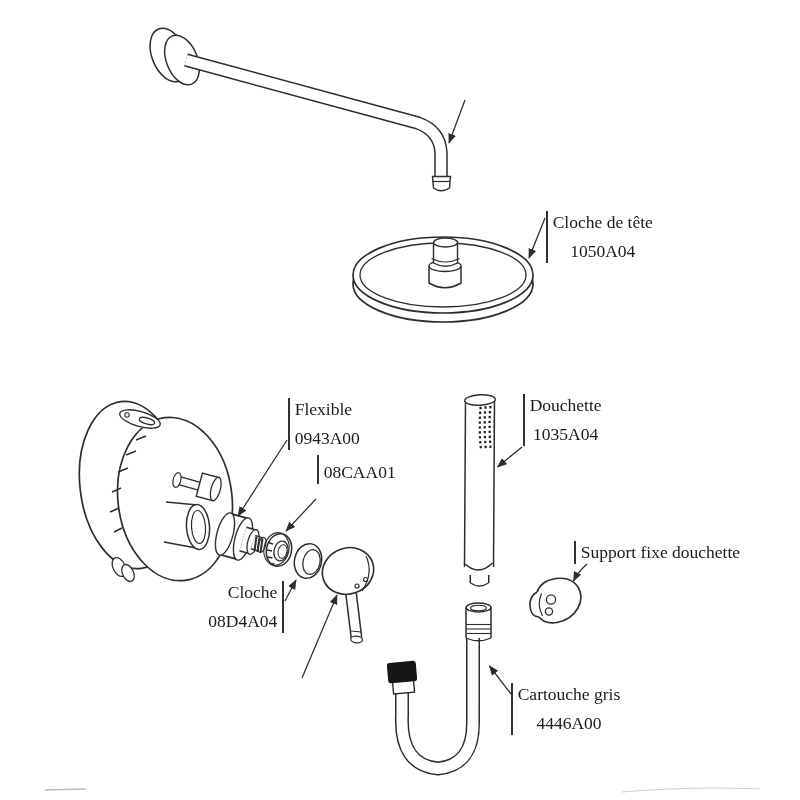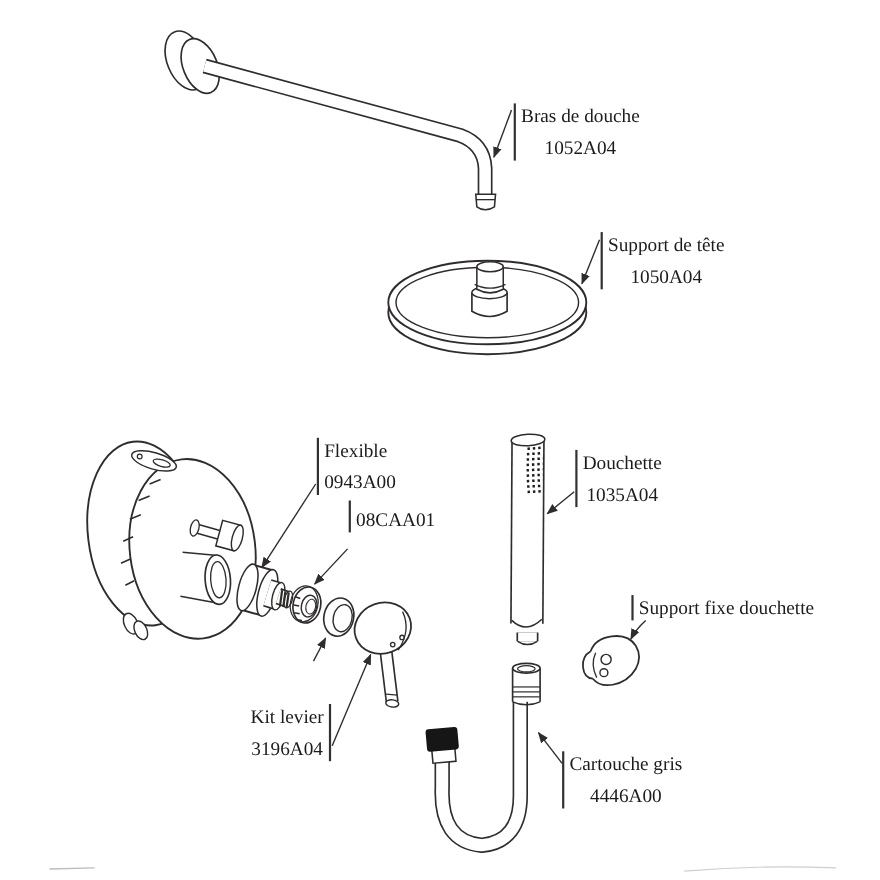--- a/index.html
+++ b/index.html
@@ -196,74 +196,67 @@
       <path d="M 511,694 L 489.5,666" marker-end="url(#arr)"></path>
     </g>
 
     <g>
       <path d="M 45,790 L 86,789" stroke="#c2bbbb" stroke-width="1.3"></path>
       <path d="M 622,792 Q 692,786 760,789" stroke="#d3cdcd" stroke-width="1.1"></path>
     </g>
   </g>
 </svg>
 
-<div class="lbl" style="left:467px;top:94px">
-  <div class="tick"></div>
-  <div class="txt">
-    <div class="nm">Bras de douche</div>
-    <div class="ref">1052A04</div>
-  </div>
-</div>
 
 <div class="lbl" style="left:546px;top:211px">
   <div class="tick"></div>
   <div class="txt">
-    <div class="nm">Support de tête</div>
+    <div class="nm">Cloche de tête</div>
     <div class="ref">1050A04</div>
   </div>
 </div>
 
 <div class="lbl" style="left:288px;top:398px">
   <div class="tick"></div>
   <div class="txt">
     <div class="nm">Flexible</div>
     <div class="ref">0943A00</div>
   </div>
 </div>
 
 <div class="lbl" style="left:317px;top:455px">
   <div class="tick"></div>
   <div class="txt">
     <div class="ref">08CAA01</div>
   </div>
 </div>
 
-<div class="lbl" style="left:523px;top:409px">
+<div class="lbl" style="left:523px;top:394px">
   <div class="tick"></div>
   <div class="txt">
     <div class="nm">Douchette</div>
     <div class="ref">1035A04</div>
   </div>
 </div>
 
 <div class="lbl" style="left:574px;top:541px">
   <div class="tick"></div>
   <div class="txt">
     <div class="nm">Support fixe douchette</div>
   </div>
 </div>
 
-
-<div class="lbl right" style="right:499px;top:640px">
-  <div class="txt">
-    <div class="nm">Kit levier</div>
-    <div class="ref">3196A04</div>
-  </div>
-  <div class="tick"></div>
-</div>
+<div class="lbl right" style="right:516px;top:581px">
+  <div class="txt">
+    <div class="nm">Cloche</div>
+    <div class="ref">08D4A04</div>
+  </div>
+  <div class="tick"></div>
+</div>
+
 
 <div class="lbl" style="left:511px;top:683px">
   <div class="tick"></div>
   <div class="txt">
     <div class="nm">Cartouche gris</div>
     <div class="ref">4446A00</div>
   </div>
 </div>
 
 </div>

